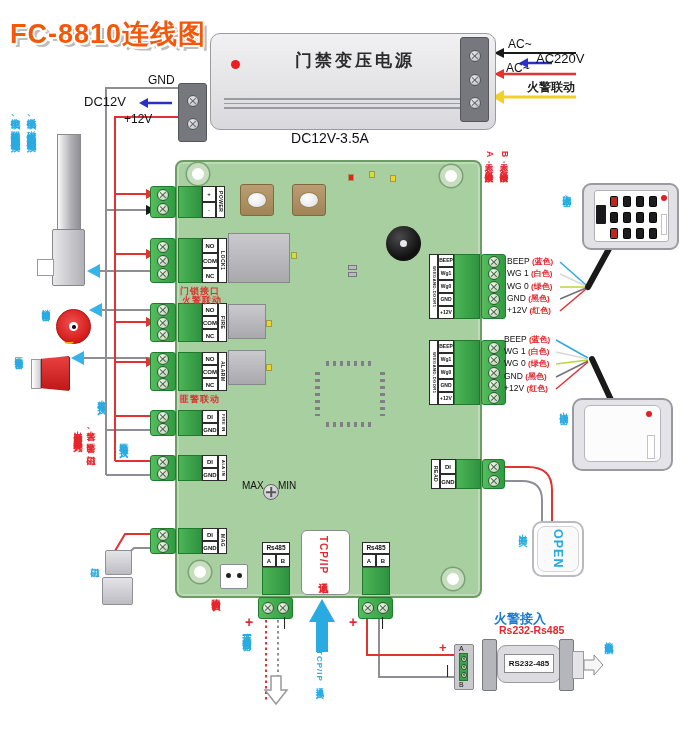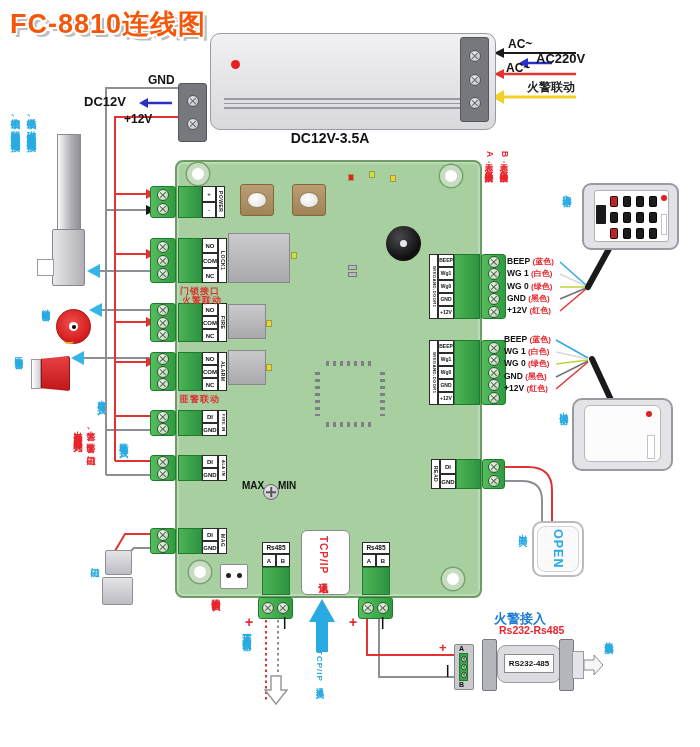--- a/index.html
+++ b/index.html
@@ -4,21 +4,21 @@
 <style>
 *{box-sizing:border-box;margin:0;padding:0}
 body{font-family:"Liberation Sans","DejaVu Sans",sans-serif;background:#fff}
 #canvas{position:relative;width:700px;height:747px;background:#fff;overflow:hidden}
 .abs{position:absolute}
 svg.wires{position:absolute;left:0;top:0;z-index:1}
 .vt{writing-mode:vertical-rl;text-orientation:mixed;line-height:1;letter-spacing:1px}
 .cy{color:#29abe2;font-weight:bold}
 .rd{color:#e8262d;font-weight:bold}
 .silk{color:#d9342f;font-weight:bold}
-.blk{color:#111;font-weight:bold}
+.blk{color:#111;font-weight:normal}
 .z2{z-index:2}.z3{z-index:3}
 .title{font-size:27px;font-weight:900;color:#f4570a;letter-spacing:1px;
  text-shadow:-1.5px -1.5px 0 #fff,1.5px -1.5px 0 #fff,-1.5px 1.5px 0 #fff,1.5px 1.5px 0 #fff,0 -1.5px 0 #fff,0 1.5px 0 #fff,-1.5px 0 0 #fff,1.5px 0 0 #fff,4px 4px 0 #bdbdbd}
 .board{background:#a7cfa0;border:2px solid #6d9c64;border-radius:8px;box-shadow:inset 0 0 0 2px rgba(255,255,255,.25);z-index:1}
 .hole{border-radius:50%;background:#fff;border:5px solid #c6ddbf;box-shadow:0 0 0 1.5px #7ba173;z-index:2}
 .psu{background:linear-gradient(180deg,#f1f1f3,#d9d9dd);border:1.5px solid #9a9aa2;border-radius:10px;z-index:2}
 .psu-term{background:#77777e;border:1.5px solid #55555c;border-radius:3px;display:flex;flex-direction:column;align-items:center;justify-content:space-evenly;z-index:3}
 .ext{background:linear-gradient(90deg,#55bd5e,#2f9c40);border:1.5px solid #1e7d2c;border-radius:3px;display:flex;flex-direction:column;align-items:center;justify-content:space-evenly;z-index:3}
 .ext.row{flex-direction:row}
 .screw{width:12px;height:12px;border-radius:50%;background:radial-gradient(circle at 35% 35%,#f2f7ee,#b6c9b0);border:1px solid #2f5a33;position:relative;flex:none}
@@ -112,24 +112,25 @@
     <polygon points="504,48 494,53 504,58" fill="#1a1a1a"></polygon>
     <polygon points="504,69 494,74 504,79" fill="#e23333"></polygon>
     <polygon points="504,90 492,97 504,104" fill="#f2cf2a"></polygon>
     <polygon points="528,58 519,63 528,68" fill="#2830c8"></polygon>
     <polygon points="148,98 139,103 148,108" fill="#2830c8"></polygon>
     <polygon points="322,599 335,622 328,622 328,652 316,652 316,622 309,622" fill="#29abe2"></polygon>
     <polygon points="271,676 281,676 281,690 287,690 276,704 265,690 271,690" fill="#fff" stroke="#999" stroke-width="1.5"></polygon>
     <polygon points="584,660 594,660 594,655 603,665 594,675 594,670 584,670" fill="#f6f6f6" stroke="#8a8a8a" stroke-width="1"></polygon>
   </svg>
 
-  <div class="abs title lbl" style="left:10px;top:6px">FC-8810连线图</div>
+  <div class="abs title lbl" style="left:10px;top:16px">FC-8810连线图</div>
 
   <div class="abs psu" style="left:210px;top:33px;width:286px;height:97px"></div>
   <div class="abs z3" style="left:231px;top:60px;width:9px;height:9px;border-radius:50%;background:#e82020"></div>
+  <div class="abs z3 lbl" style="left:240px;top:49px;width:230px;text-align:center;font-size:17px;font-weight:800;color:#2b2b2b;letter-spacing:3px">门禁变压电源</div>
   <div class="abs z3" style="left:224px;top:98px;width:258px;height:13px;background:repeating-linear-gradient(180deg,#9a9aa2 0 1.6px,transparent 1.6px 4.5px)"></div>
   <div class="abs psu-term" style="left:178px;top:83px;width:29px;height:59px">
     <span class="screw g"></span>
       <span class="screw g"></span>
   </div>
   <div class="abs psu-term" style="left:460px;top:37px;width:29px;height:85px">
     <span class="screw g"></span>
       <span class="screw g"></span>
       <span class="screw g"></span>
   </div>

